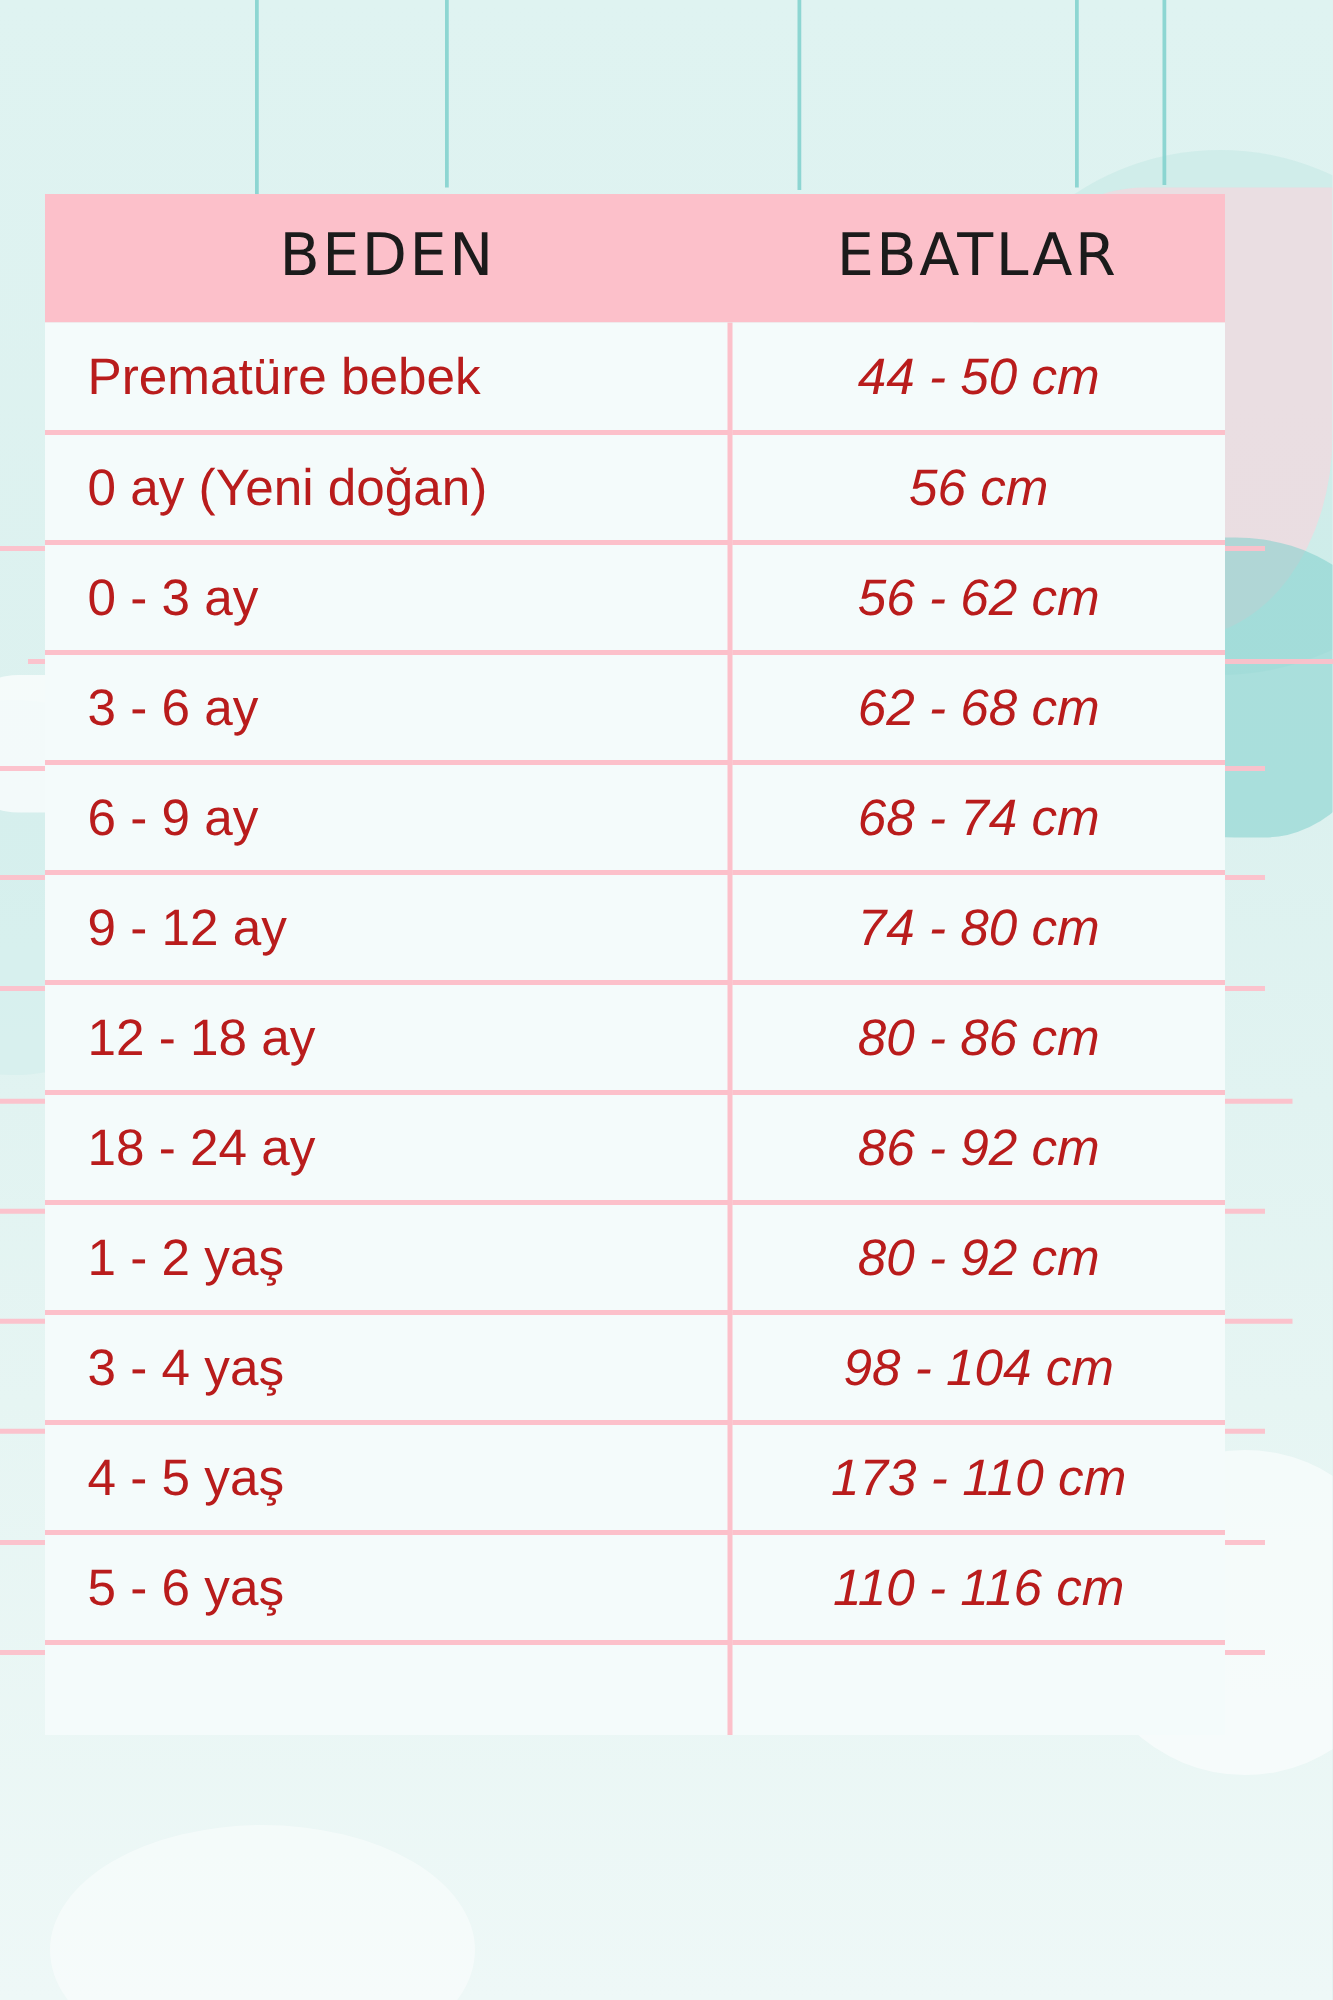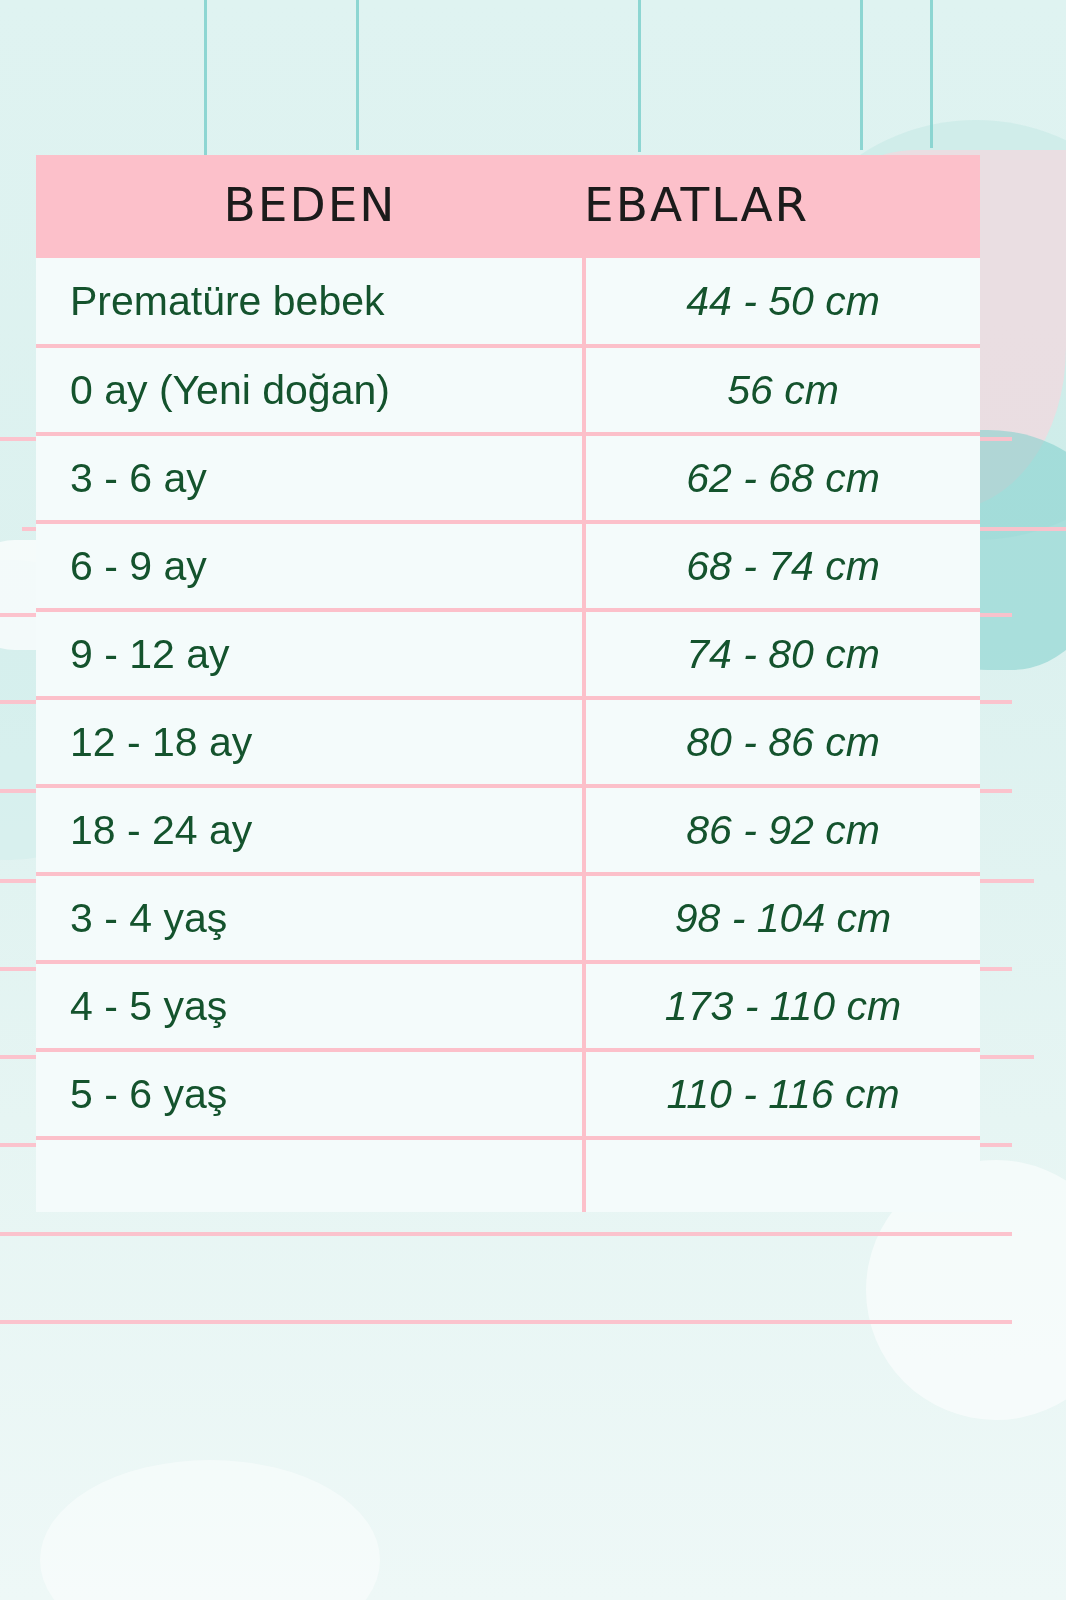--- a/index.html
+++ b/index.html
@@ -115,26 +115,26 @@
   .table th {
     background: #fcc0ca;
     font-weight: normal;
     font-size: 47px;
     color: #1b1b1b;
     letter-spacing: 2px;
     padding: 22px 0 26px 0;
     font-family: "DejaVu Sans", sans-serif;
   }
   .th-left  { text-align: center; width: 548px; }
-  .th-right { text-align: left; }
+  .th-right { text-align: center; }
 
   .table td {
     background: #f4fbfb;
     font-size: 41px;
-    color: #14532d;
+    color: #b91c1c;
     height: 88px;
     padding: 0 34px;
     border-bottom: 4px solid #fcc0ca;
   }
   .table tr:last-child td { border-bottom: none; }
   .cell-size  { text-align: left;  border-right: 4px solid #fcc0ca; }
   .cell-value { text-align: center; font-style: italic; }
 
   .spacer-row td {
     height: 74px;
@@ -191,38 +191,46 @@
     <tbody>
       <tr>
         <td class="cell-size">Prematüre bebek</td>
         <td class="cell-value">44 - 50 cm</td>
       </tr>
       <tr>
         <td class="cell-size">0 ay (Yeni doğan)</td>
         <td class="cell-value">56 cm</td>
       </tr>
       <tr>
+        <td class="cell-size">0 - 3 ay</td>
+        <td class="cell-value">56 - 62 cm</td>
+      </tr>
+      <tr>
         <td class="cell-size">3 - 6 ay</td>
         <td class="cell-value">62 - 68 cm</td>
       </tr>
       <tr>
         <td class="cell-size">6 - 9 ay</td>
         <td class="cell-value">68 - 74 cm</td>
       </tr>
       <tr>
         <td class="cell-size">9 - 12 ay</td>
         <td class="cell-value">74 - 80 cm</td>
       </tr>
       <tr>
         <td class="cell-size">12 - 18 ay</td>
         <td class="cell-value">80 - 86 cm</td>
       </tr>
       <tr>
         <td class="cell-size">18 - 24 ay</td>
         <td class="cell-value">86 - 92 cm</td>
+      </tr>
+      <tr>
+        <td class="cell-size">1 - 2 yaş</td>
+        <td class="cell-value">80 - 92 cm</td>
       </tr>
       <tr>
         <td class="cell-size">3 - 4 yaş</td>
         <td class="cell-value">98 - 104 cm</td>
       </tr>
       <tr>
         <td class="cell-size">4 - 5 yaş</td>
         <td class="cell-value">173 - 110 cm</td>
       </tr>
       <tr>

